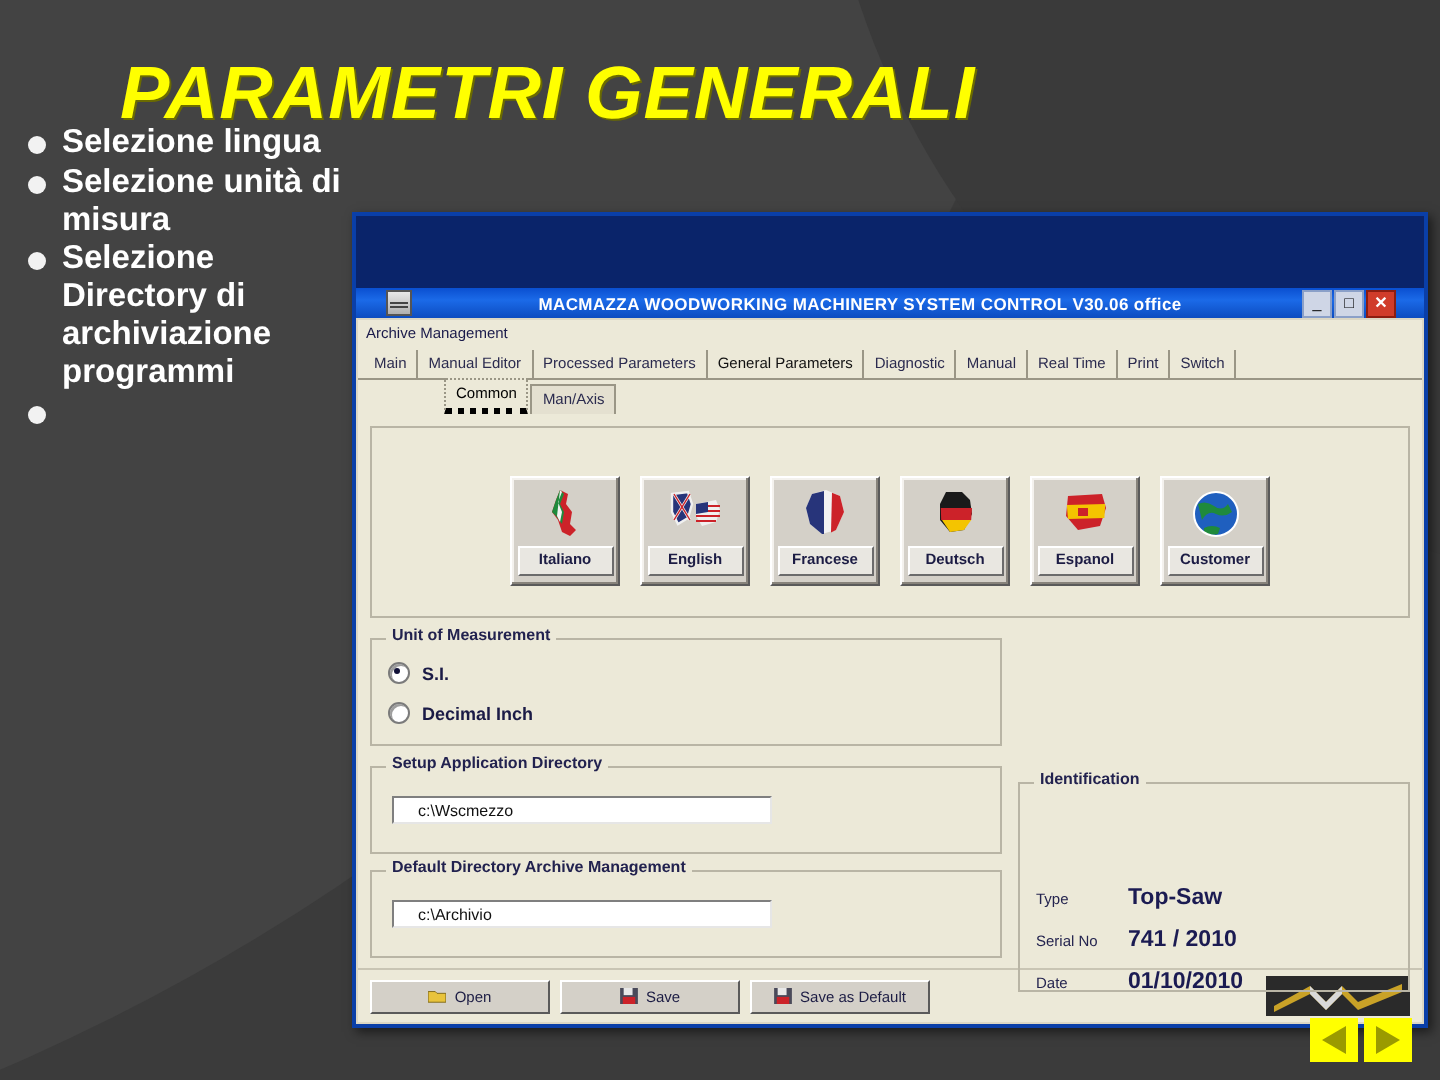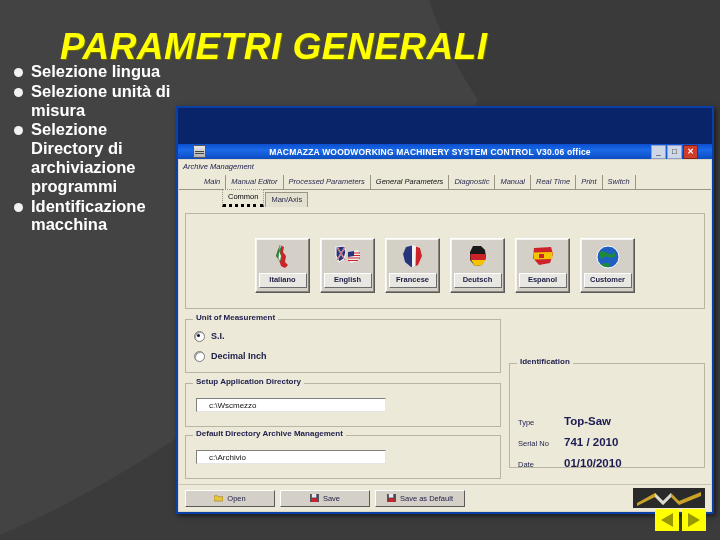--- a/index.html
+++ b/index.html
@@ -78,26 +78,25 @@
   .wbtn.close{background:#d03c2a;color:#fff;border-color:#8c1d10;font-weight:bold;}
 
   #client{
     flex:1 1 auto;background:#ece9d8;border:1px solid #dcd7c4;
     display:flex;flex-direction:column;overflow:hidden;
   }
   #menubar{
     height:13px;flex:0 0 auto;background:#ece9d8;
     font-size:7.5px;color:#1a1a4a;padding:2px 0 0 4px;
     font-family:"Liberation Sans", sans-serif;
-    font-style:italic;
   }
   
   #tabstrip{
     flex:0 0 auto;display:flex;align-items:flex-end;
-    padding:0 0 0 20px;height:14px;border-bottom:1px solid #9a9686;background:#ece9d8;font-style:italic;
+    padding:0 0 0 3px;height:14px;border-bottom:1px solid #9a9686;background:#ece9d8;
   }
   .tab{
     font-size:7.5px;color:#2b2b4f;padding:1px 5px 1px 5px;height:12px;line-height:11px;
     border-right:1px solid #9a9686;white-space:nowrap;
     font-family:"Liberation Sans", sans-serif;
   }
   .tab.active{font-weight:normal;color:#111;}
   #subtabstrip{
     flex:0 0 auto;display:flex;align-items:flex-end;
     padding:2px 0 0 3px;height:15px;background:#ece9d8;
@@ -119,21 +118,21 @@
   .group > .glabel{
     position:absolute;top:-7px;left:7px;background:#ece9d8;
     padding:0 3px;font-size:8px;color:#22224f;font-weight:bold;
     font-family:"Liberation Sans", sans-serif;white-space:nowrap;
   }
   #grp-language{left:6px;top:6px;right:6px;height:94px;}
   #grp-language > .glabel{font-size:11px;letter-spacing:.3px;}
   #grp-unit{left:6px;top:112px;width:314px;height:52px;}
   #grp-setup{left:6px;top:176px;width:314px;height:42px;}
   #grp-archive{left:6px;top:228px;width:314px;height:42px;}
-  #grp-ident{left:330px;top:156px;right:6px;height:103px;}
+  #grp-ident{left:330px;top:184px;right:6px;height:103px;}
 
   
   #langrow{
     position:absolute;left:0;right:0;top:24px;
     display:flex;justify-content:center;gap:10px;
   }
   .langbtn{
     width:55px;height:55px;background:#d4d0c8;
     border:1px solid #fff;border-right-color:#5a5a5a;border-bottom-color:#5a5a5a;
     box-shadow:inset -1px -1px 0 #87837b, inset 1px 1px 0 #f4f2ee;
@@ -142,21 +141,21 @@
   }
   .langbtn .flag{width:28px;height:26px;margin-bottom:3px;}
   .langbtn .lblbox{
     width:46px;height:13px;background:#e9e7e1;
     border:1px solid #fff;border-right-color:#6b6b6b;border-bottom-color:#6b6b6b;
     font-size:7.5px;line-height:12px;text-align:center;color:#1c1c44;font-weight:bold;
     font-family:"Liberation Sans", sans-serif;overflow:hidden;
   }
 
   
-  .radiorow{position:absolute;left:8px;display:flex;align-items:flex-start;gap:6px;}
+  .radiorow{position:absolute;left:8px;display:flex;align-items:center;gap:6px;}
   .radio{
     width:9px;height:9px;border-radius:50%;background:#fff;
     border:1px solid #7b7b7b;box-shadow:inset 1px 1px 0 #9e9e9e;
     position:relative;flex:0 0 auto;
   }
   .radio.on:after{
     content:"";position:absolute;left:2px;top:2px;width:3px;height:3px;
     border-radius:50%;background:#101038;
   }
   .radiolabel{font-size:9px;font-weight:bold;color:#1b1b46;font-family:"Liberation Sans", sans-serif;}
@@ -220,21 +219,20 @@
   <div class="bullet">
     <span class="dot"></span>
     <span class="btext">Selezione unità di misura</span>
   </div>
   <div class="bullet">
     <span class="dot"></span>
     <span class="btext">Selezione Directory di archiviazione programmi</span>
   </div>
   <div class="bullet">
     <span class="dot"></span>
-    <span class="btext">Identificazione macchina</span>
   </div>
 </div>
 
 <div id="app-window">
 
   <div id="titlebar">
     <span class="app-icon"></span>
     <span class="ttl">MACMAZZA WOODWORKING MACHINERY SYSTEM CONTROL  V30.06 office</span>
     <span class="wbtns">
       <span class="wbtn">_</span>

